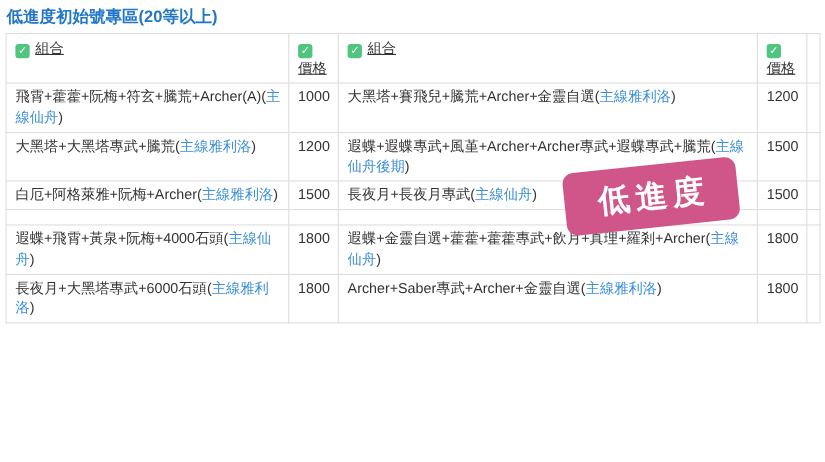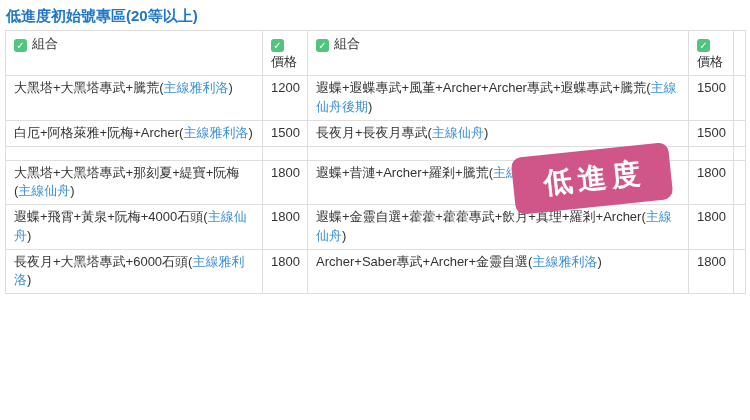--- a/index.html
+++ b/index.html
@@ -36,21 +36,21 @@
     vertical-align:top;
     text-align:left;
     font-size:13px;
     font-weight:normal;
     line-height:1.4;
     padding:3px 6px 4px 8px;
     color:var(--text-dark);
     word-break:break-word;
   }
   th{padding-top:4px;padding-bottom:4px;}
-  thead tr{height:40px;}
+  thead tr{height:40px;text-decoration:underline;}
   td.price, th.price-h{padding-left:8px;}
   .tag{color:var(--link-blue);}
   .check{
     display:inline-block;
     width:13px;height:13px;
     background:var(--check-green);
     border-radius:3px;
     color:#fff;
     font-size:10px;
     line-height:13px;
@@ -92,45 +92,45 @@
     <tr>
       <th><span class="check">✓</span><span>組合</span></th>
       <th class="price-h"><span class="check">✓</span><span>價格</span></th>
       <th><span class="check">✓</span><span>組合</span></th>
       <th class="price-h"><span class="check">✓</span><span>價格</span></th>
       <th class="stub"></th>
     </tr>
   </thead>
   <tbody>
       <tr>
+        <td class="combo"><span>飛霄+藿藿+阮梅+符玄+騰荒+Archer(A)(</span><span class="tag">主線仙舟</span><span>)</span></td>
+        <td class="price">1000</td>
+        <td class="combo"><span>大黑塔+賽飛兒+騰荒+Archer+金靈自選(</span><span class="tag">主線雅利洛</span><span>)</span></td>
+        <td class="price">1200</td>
+        <td class="stub"></td>
+      </tr>
+      <tr>
         <td class="combo"><span>大黑塔+大黑塔專武+騰荒(</span><span class="tag">主線雅利洛</span><span>)</span></td>
         <td class="price">1200</td>
         <td class="combo"><span>遐蝶+遐蝶專武+風堇+Archer+Archer專武+遐蝶專武+騰荒(</span><span class="tag">主線仙舟後期</span><span>)</span></td>
         <td class="price">1500</td>
         <td class="stub"></td>
       </tr>
       <tr>
         <td class="combo"><span>白厄+阿格萊雅+阮梅+Archer(</span><span class="tag">主線雅利洛</span><span>)</span></td>
         <td class="price">1500</td>
         <td class="combo"><span>長夜月+長夜月專武(</span><span class="tag">主線仙舟</span><span>)</span></td>
         <td class="price">1500</td>
         <td class="stub"></td>
       </tr>
       <tr class="spacer">
         <td class="combo"><span></span><span class="tag"></span><span></span></td>
         <td class="price"></td>
         <td class="combo"><span></span><span class="tag"></span><span></span></td>
         <td class="price"></td>
-        <td class="stub"></td>
-      </tr>
-      <tr>
-        <td class="combo"><span>大黑塔+大黑塔專武+那刻夏+緹寶+阮梅(</span><span class="tag">主線仙舟</span><span>)</span></td>
-        <td class="price">1800</td>
-        <td class="combo"><span>遐蝶+昔漣+Archer+羅剎+騰荒(</span><span class="tag">主線雅利洛</span><span>)</span></td>
-        <td class="price">1800</td>
         <td class="stub"></td>
       </tr>
       <tr>
         <td class="combo"><span>遐蝶+飛霄+黃泉+阮梅+4000石頭(</span><span class="tag">主線仙舟</span><span>)</span></td>
         <td class="price">1800</td>
         <td class="combo"><span>遐蝶+金靈自選+藿藿+藿藿專武+飲月+真理+羅剎+Archer(</span><span class="tag">主線仙舟</span><span>)</span></td>
         <td class="price">1800</td>
         <td class="stub"></td>
       </tr>
       <tr>

